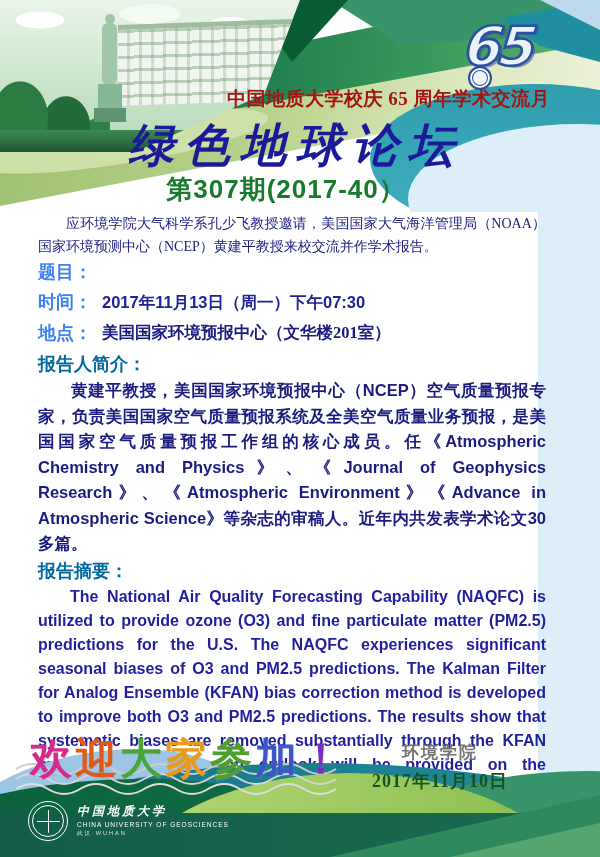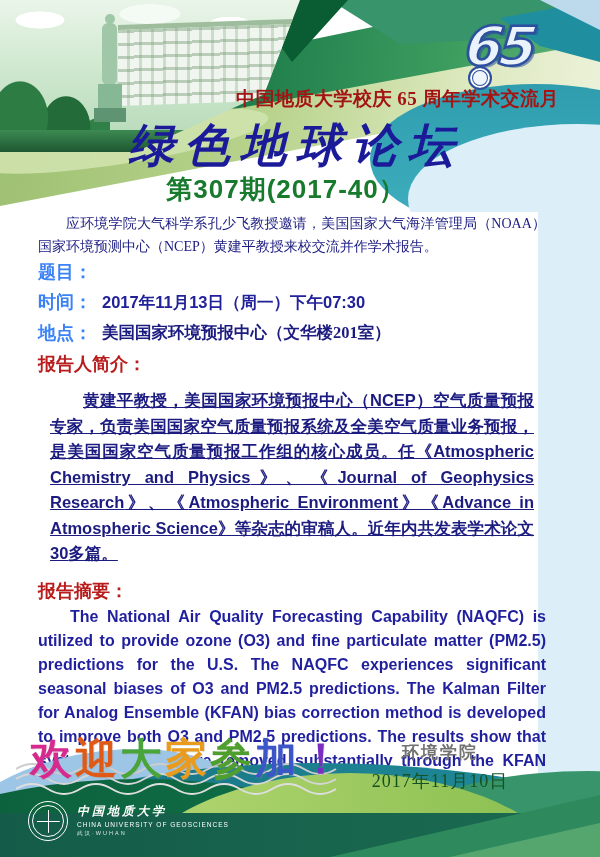--- a/index.html
+++ b/index.html
@@ -51,41 +51,41 @@
   .statue .base{position:absolute;left:2px;top:70px;width:24px;height:26px;background:#86b896;}
   .statue .plinth{position:absolute;left:-2px;top:94px;width:32px;height:14px;background:#5f9472;}
   
   .logo65{position:absolute;left:466px;top:20px;width:90px;height:72px;z-index:9;}
   .n65{font-family:"DejaVu Sans",sans-serif;font-style:italic;font-weight:900;font-size:54px;line-height:1;
      letter-spacing:-4px;color:#eaf2fb;-webkit-text-stroke:2.5px #2c4f9e;transform:skewX(-6deg);
      text-shadow:3px 2px 0 rgba(44,79,158,.55),-2px -1px 0 rgba(44,79,158,.35);}
   .logo65-seal{position:absolute;left:2px;bottom:2px;width:20px;height:20px;border:2px solid #2c4f9e;
      border-radius:50%;background:#eef5fb;box-shadow:inset 0 0 0 2px #ffffff,inset 0 0 0 3px #2c4f9e;}
   
-  .event-line{position:absolute;right:41px;top:86px;z-index:12;white-space:nowrap;
+  .event-line{position:absolute;right:50px;top:86px;z-index:12;white-space:nowrap;
      font-weight:bold;font-size:19px;color:#a31414;letter-spacing:.5px;}
   .main-title{position:absolute;left:0;top:120px;width:600px;text-align:center;z-index:12;
      font-family:"DejaVu Serif",serif;font-style:italic;font-weight:900;font-size:46px;line-height:1.1;
      color:#1b1b99;letter-spacing:10px;transform:translateX(-4px);}
   .issue{position:absolute;left:0;top:172px;width:600px;text-align:center;z-index:12;
      font-family:"Liberation Sans",sans-serif;font-weight:bold;font-size:26px;color:#177a2c;
      letter-spacing:1px;transform:translateX(-14px);}
   
   .content{position:absolute;left:38px;top:212px;width:508px;z-index:5;}
   .intro{margin:0 0 2px 0;font-size:14px;font-weight:400;color:#1c1c80;line-height:1.66;
      text-indent:2em;text-align:justify;}
   .field{display:flex;margin:0 0 6px 0;}
   .flabel{flex:0 0 64px;font-size:18px;font-weight:bold;color:#3b82f6;}
   .fvalue{flex:1;font-weight:bold;color:#21219a;}
   .topic-value{font-family:"Liberation Sans",sans-serif;font-size:16.5px;line-height:1.8;}
   .time-value{font-family:"Liberation Sans",sans-serif;font-size:16.5px;line-height:1.5;}
   .venue-value{font-size:16.5px;line-height:1.5;color:#1c1c80;}
-  .sec-label{margin:2px 0 2px 0;font-size:18px;font-weight:bold;color:#b91c1c;}
-  .bio-text{margin:12px;font-size:16.5px;font-weight:700;color:#1c1c80;line-height:1.55;
-     text-indent:2em;text-align:justify;text-decoration:underline;}
+  .sec-label{margin:2px 0 2px 0;font-size:18px;font-weight:bold;color:#0369a1;}
+  .bio-text{margin:0;font-size:16.5px;font-weight:700;color:#1c1c80;line-height:1.55;
+     text-indent:2em;text-align:justify;}
   .bio-text .en{font-family:"Liberation Sans",sans-serif;}
   .abstract-text{margin:2px 0 0 0;font-family:"Liberation Sans",sans-serif;font-size:16px;font-weight:bold;
      color:#201f9e;line-height:1.5;text-indent:2em;text-align:justify;}
   
   .bottom{position:absolute;left:0;top:735px;width:600px;height:122px;z-index:10;overflow:hidden;}
   .bw{position:absolute;}
   .bw-skyblue{left:-70px;top:14px;width:380px;height:130px;background:#9dc5e5;
      border-radius:55% 45% 0 0/100% 100% 0 0;z-index:1;}
   .bw-teal{left:-90px;top:28px;width:840px;height:150px;background:linear-gradient(90deg,#156f7e,#2391a1);
      border-radius:48% 52% 0 0/100% 95% 0 0;z-index:1;}
@@ -101,21 +101,21 @@
      clip-path:polygon(55% 100%,100% 0%,100% 100%);background:#2e8a5c;}
   .footer-poly2{position:absolute;left:0;top:60px;width:600px;height:62px;z-index:3;
      clip-path:polygon(75% 100%,100% 45%,100% 100%);background:#55a56f;}
   .squiggles{position:absolute;left:16px;top:22px;z-index:4;}
   .welcome{position:absolute;left:30px;top:0;z-index:6;font-family:"DejaVu Serif",serif;
      font-weight:900;font-size:42px;letter-spacing:3px;line-height:1.15;
      text-shadow:1px 1px 0 rgba(150,150,150,.25);}
   .signature{position:absolute;left:290px;top:6px;width:300px;text-align:center;z-index:6;}
   .sig1,.sig2{font-weight:bold;font-size:17px;color:#737373;letter-spacing:2px;text-align:center;}
   .sig2{margin-top:7px;letter-spacing:1px;}
-  .sig3{margin-top:5px;font-weight:normal;font-size:18px;color:#14531f;letter-spacing:1px;text-align:center;}
+  .sig3{margin-top:5px;font-weight:bold;font-size:18px;color:#14531f;letter-spacing:1px;text-align:center;}
   .cug-logo{position:absolute;left:28px;top:66px;display:flex;align-items:center;gap:9px;z-index:5;color:#fff;}
   .seal{position:relative;width:38px;height:38px;border:1.5px solid #fff;border-radius:50%;flex:0 0 auto;
      background:
        linear-gradient(#fff,#fff) 50% 50%/1px 60% no-repeat,
        linear-gradient(#fff,#fff) 50% 50%/60% 1px no-repeat;}
   .seal::before{content:"";position:absolute;inset:3px;border:1px solid #fff;border-radius:50%;}
   .cug-name-cn{font-family:"DejaVu Serif",serif;font-style:italic;font-weight:bold;font-size:12px;
      letter-spacing:3px;line-height:1.1;}
   .cug-name-en{font-family:"Liberation Sans",sans-serif;font-size:6.5px;letter-spacing:1px;margin-top:3px;}
   .cug-city{font-family:"Liberation Sans",sans-serif;font-size:5.5px;letter-spacing:2px;margin-top:2px;opacity:.85;}

